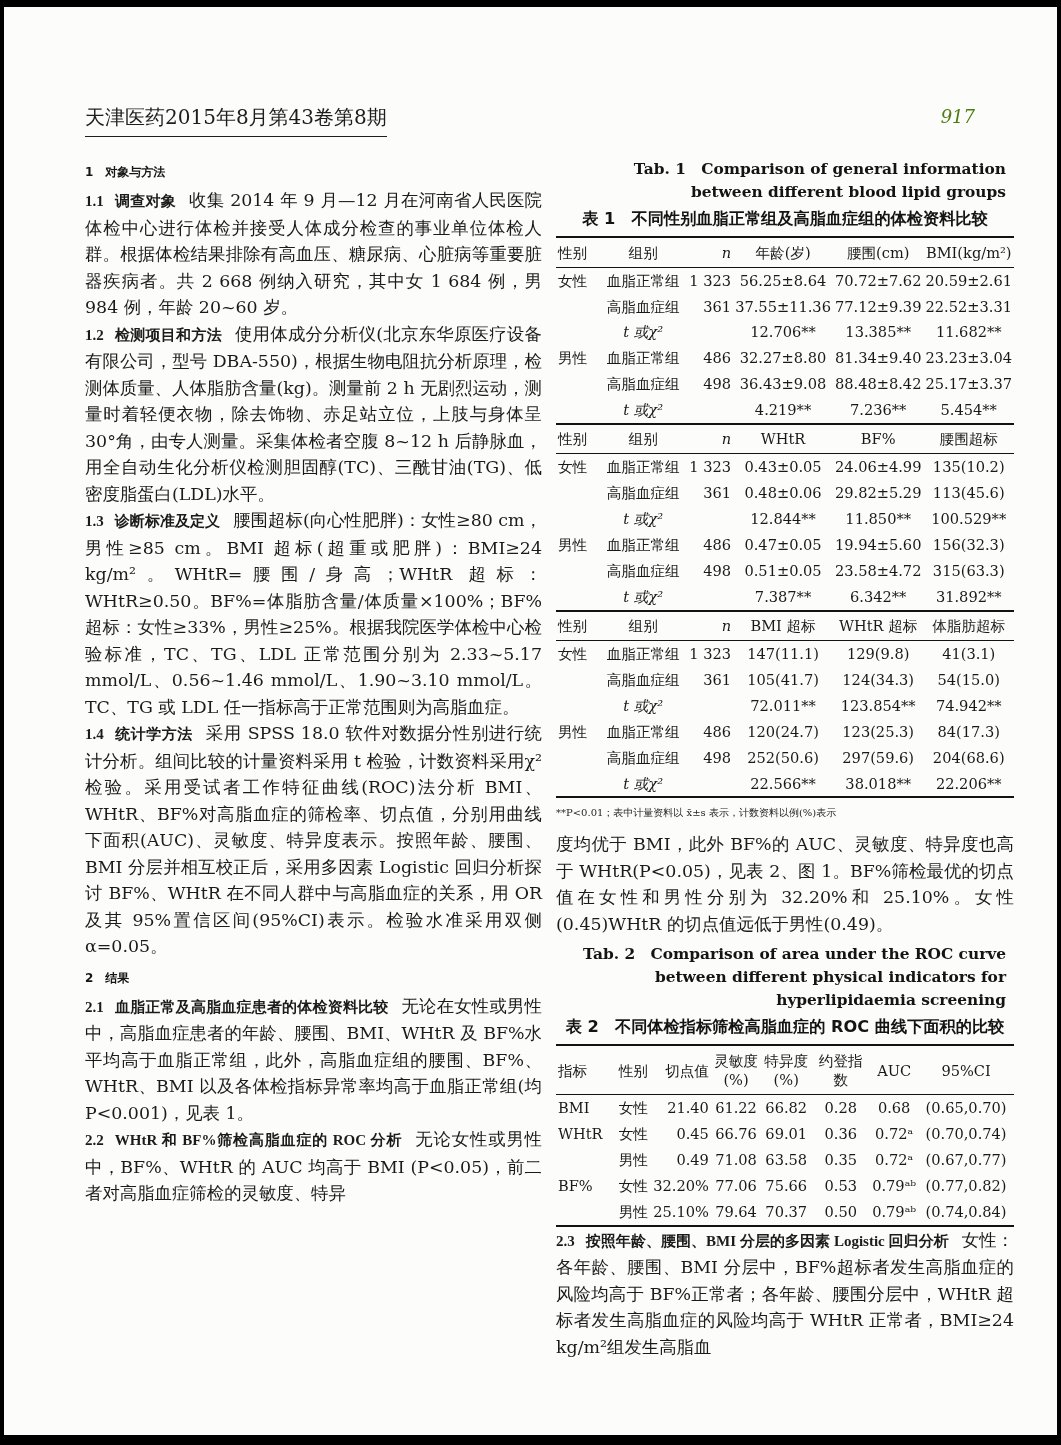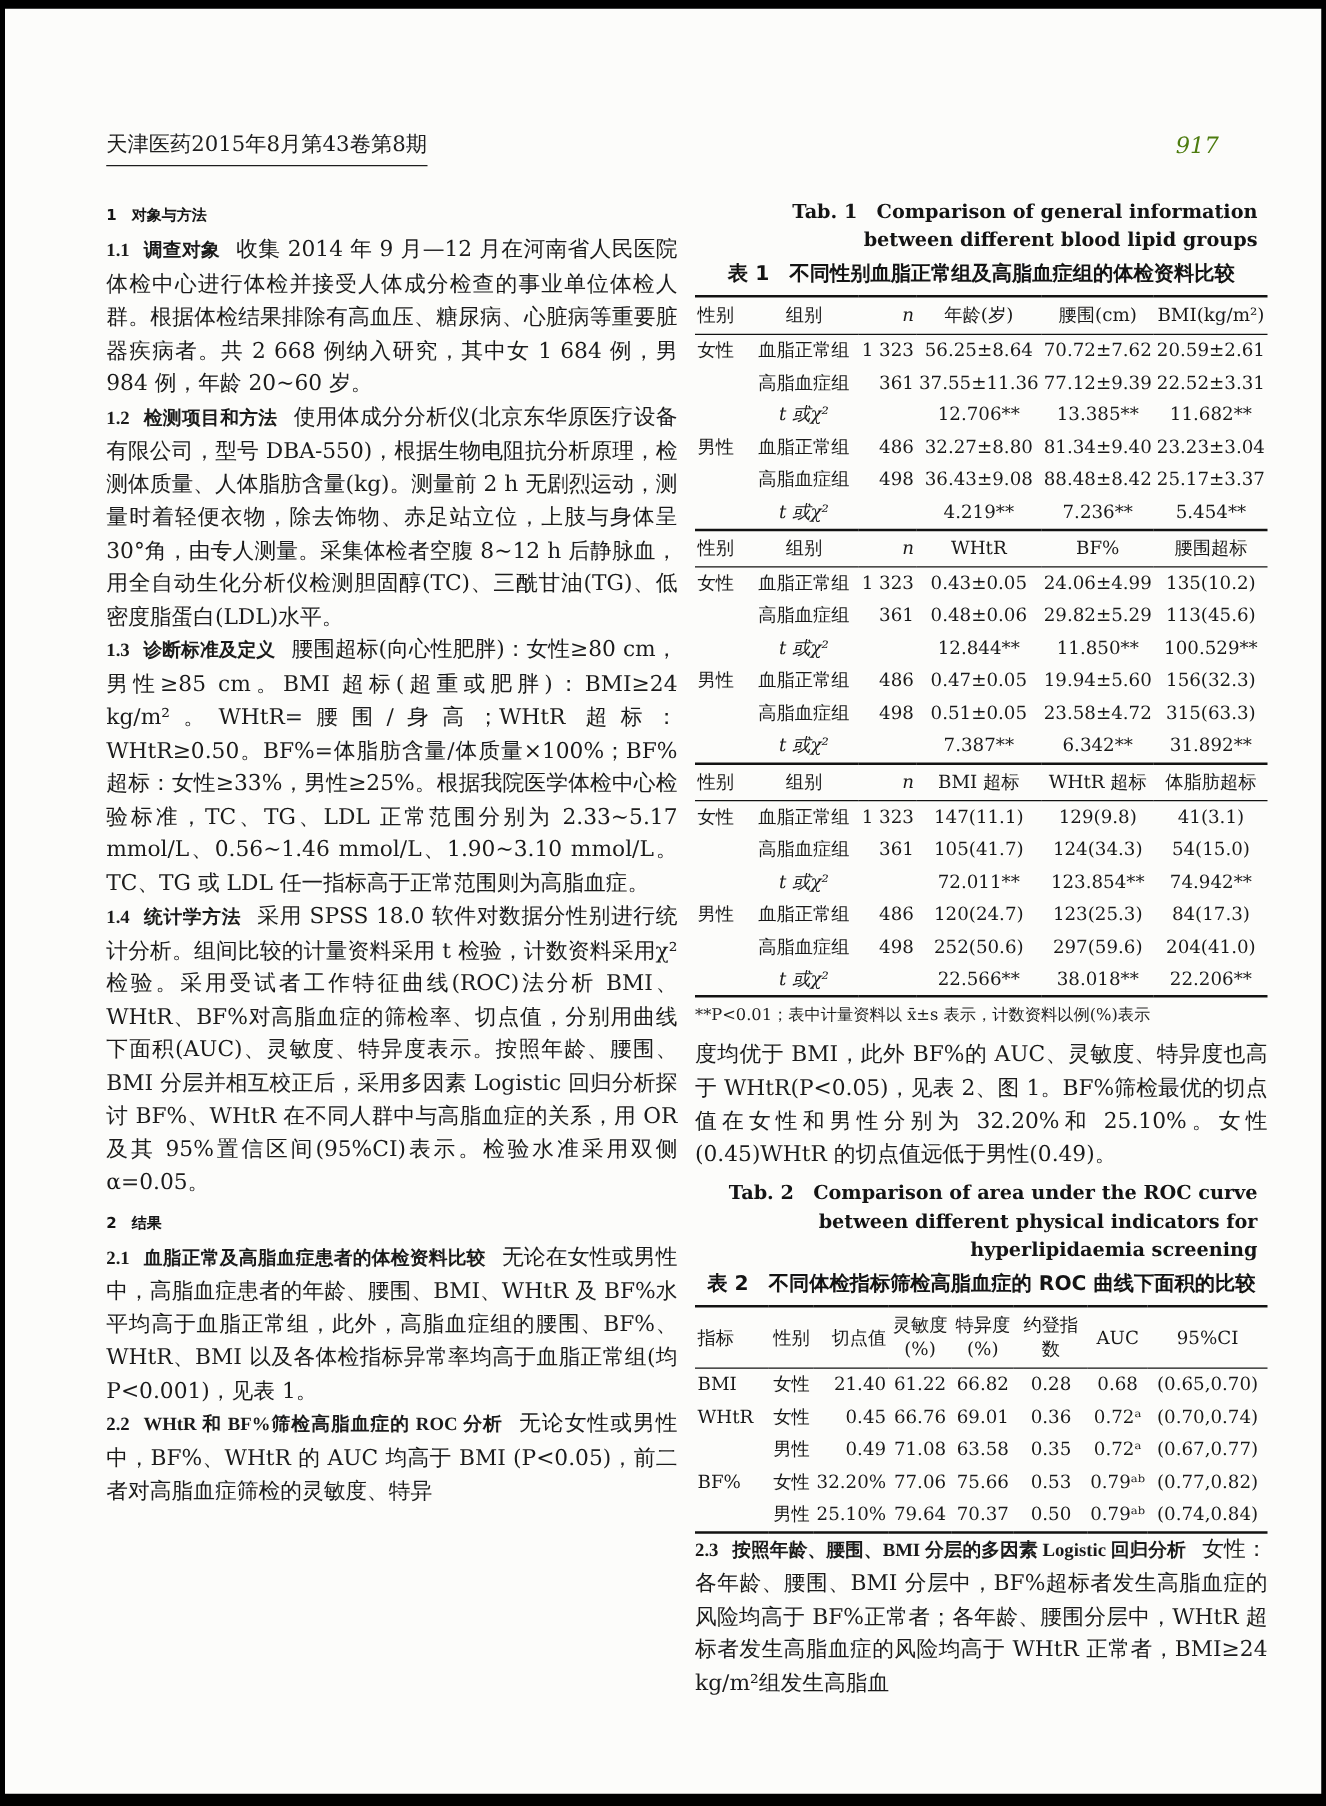--- a/index.html
+++ b/index.html
@@ -1,19 +1,19 @@
 <!DOCTYPE html>
 <html><head>
 <meta charset="utf-8">
 <style>
   html,body{margin:0;padding:0;background:#e8e8e8;}
   .frame{position:relative;width:1061px;height:1445px;background:#000;box-sizing:border-box;}
   .page{position:absolute;left:4px;top:7px;right:4px;bottom:10px;background:#fcfcfa;overflow:hidden;}
   .journal-header{position:absolute;left:81px;top:97px;font-family:"DejaVu Serif","Liberation Serif",serif;
-    font-size:17px;color:#1d1d1d;padding-bottom:5px;border-bottom:1.6px solid #1d1d1d;}
+    font-size:20px;color:#1d1d1d;padding-bottom:5px;border-bottom:1.6px solid #1d1d1d;}
   .pageno{position:absolute;right:82px;top:99px;font-family:"DejaVu Serif","Liberation Serif",serif;
     font-style:italic;font-size:18px;color:#4d7c0f;}
   .col{position:absolute;top:147px;width:457px;}
   .col-left{left:81px;}
   .col-right{left:552px;width:458px;top:149px;}
   .body-text{font-family:"DejaVu Serif","Liberation Serif",serif;font-size:17.4px;line-height:26.5px;
     color:#1b1b1b;text-align:justify;margin:0;}
   .para{margin-top:0;}
   .lead{font-family:Liberation Serif, serif;font-weight:bold;font-size:15px;}
   .lead .num{margin-right:11px;}
@@ -26,21 +26,21 @@
     line-height:24px;text-align:center;color:#141414;margin:3px 0 5px 0;}
   table.dtable{width:100%;border-collapse:collapse;border-bottom:2.6px solid #121212;
     font-family:"DejaVu Serif","DejaVu Sans","Liberation Serif",serif;font-size:14.6px;color:#191919;}
   table.dtable td{padding:3.2px 2px;line-height:19.5px;white-space:pre-line;}
   table.dtable tr.hdr td{border-top:2.6px solid #121212;border-bottom:1.4px solid #121212;padding:4.5px 2px;}
   td.al{text-align:left;}
   td.ac{text-align:center;}
   td.ar{text-align:right;padding-right:12px;}
   td.it{font-style:italic;}
   td.stat{font-style:italic;}
-  .footnote{font-family:"DejaVu Serif","DejaVu Sans","Liberation Serif",serif;font-size:13px;
+  .footnote{font-family:"DejaVu Serif","DejaVu Sans","Liberation Serif",serif;font-size:10px;
     line-height:19px;color:#1e1e1e;margin:5px 0 9px 0;text-align:left;}
   .mt{margin-top:6px;}
 </style>
 </head>
 <body>
 
 <div class="frame">
   <div class="page">
 
     <div class="journal-header">天津医药2015年8月第43卷第8期</div>
@@ -230,21 +230,21 @@
               <td class="ac">120(24.7)</td>
               <td class="ac">123(25.3)</td>
               <td class="ac">84(17.3)</td>
             </tr>
             <tr>
               <td class="al"></td>
               <td class="ac">高脂血症组</td>
               <td class="ar">498</td>
               <td class="ac">252(50.6)</td>
               <td class="ac">297(59.6)</td>
-              <td class="ac">204(41.0)</td>
+              <td class="ac">204(68.6)</td>
             </tr>
             <tr>
               <td class="al"></td>
               <td class="ac stat">t 或χ²</td>
               <td class="ar"></td>
               <td class="ac">22.566**</td>
               <td class="ac">38.018**</td>
               <td class="ac">22.206**</td>
             </tr>
           </tbody>

